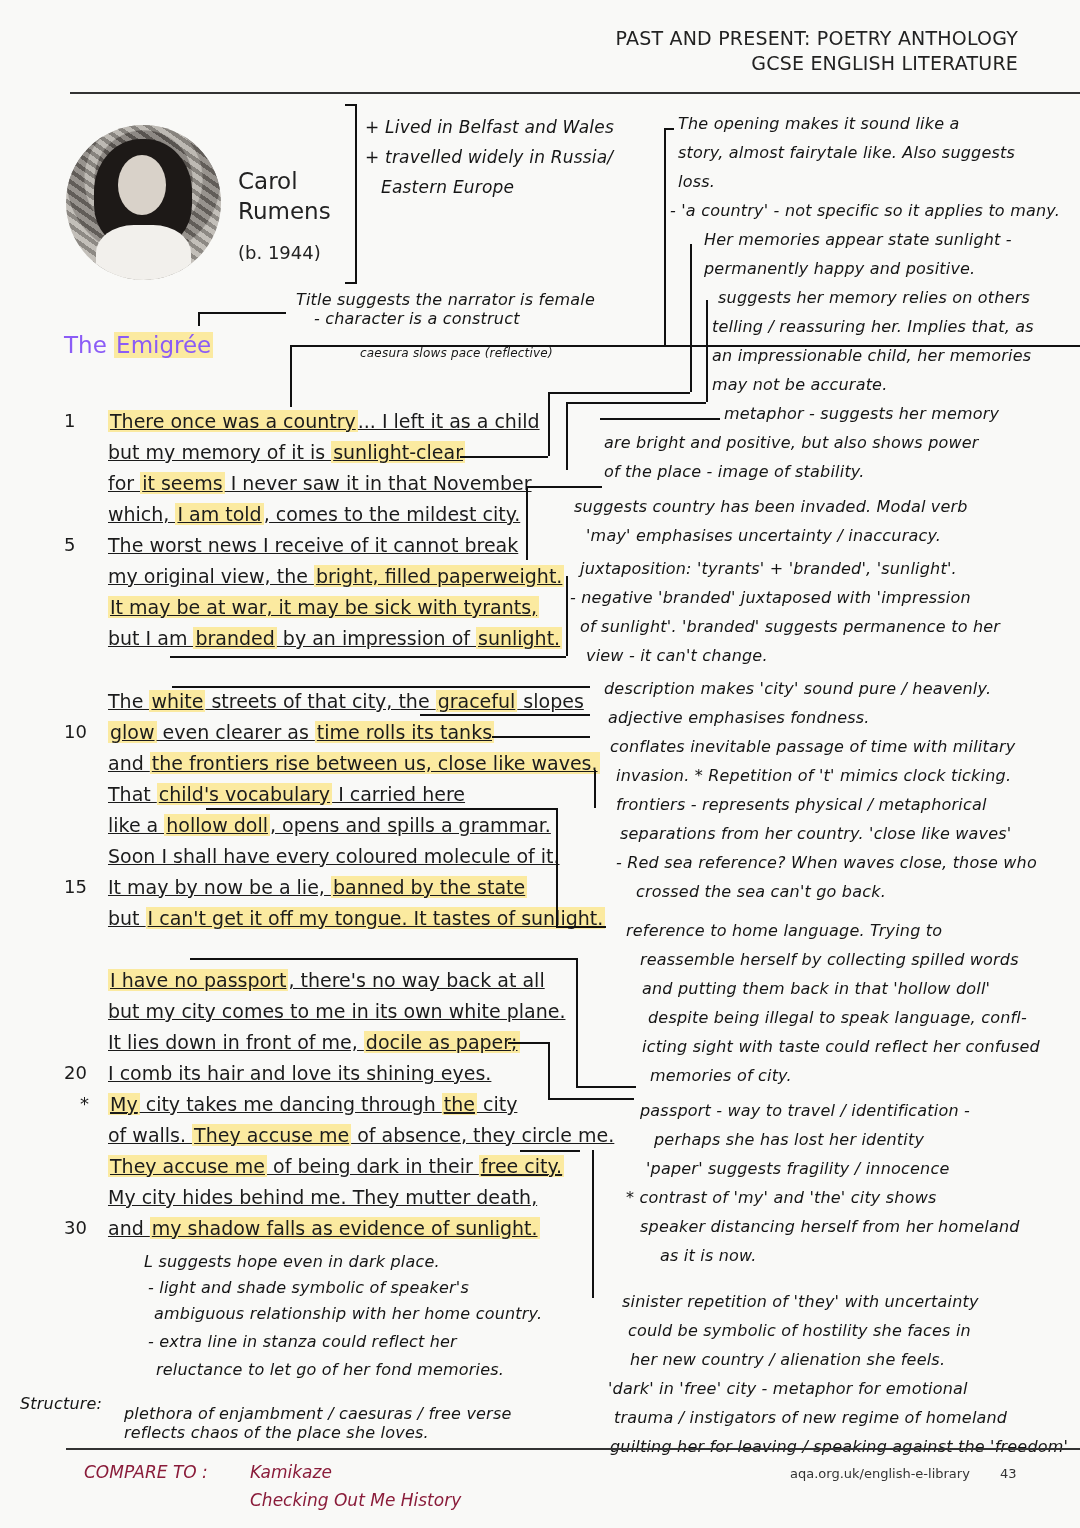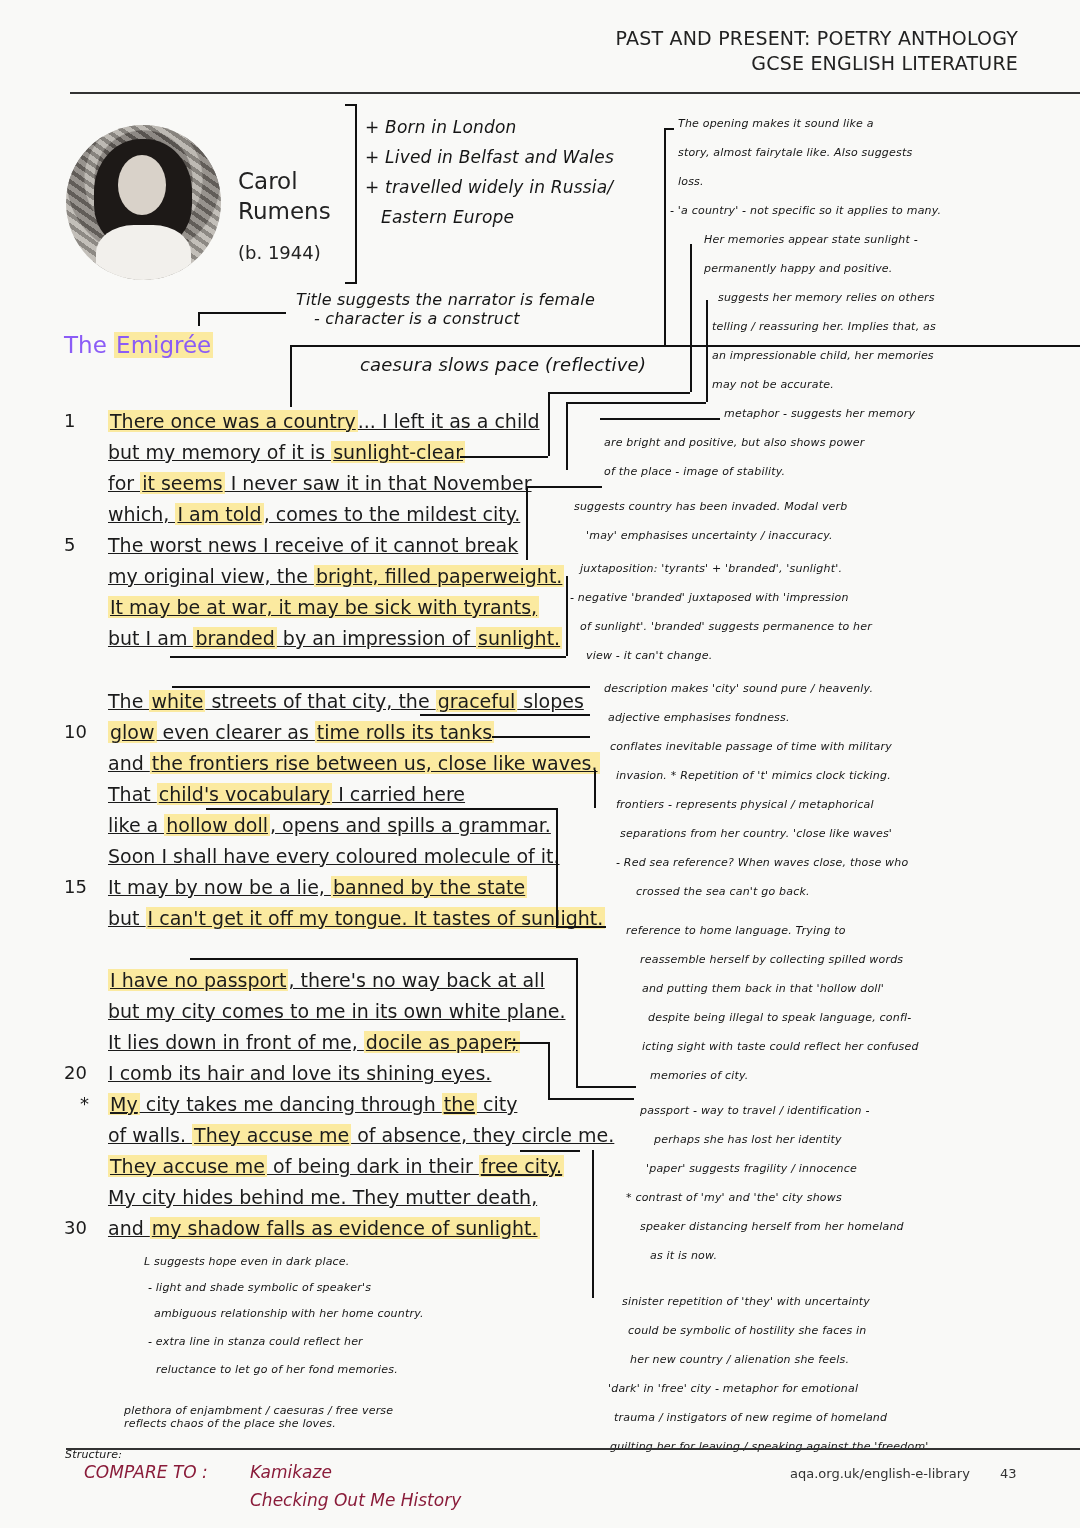--- a/index.html
+++ b/index.html
@@ -17,21 +17,21 @@
     background: radial-gradient(circle at 50% 35%, #e8e4de 0 14%, #2b2523 15% 38%, #c9c6c0 39% 46%, #4a4542 47% 60%, #dcd9d3 61%);
     overflow: hidden;
   }
   .photo .face { position: absolute; left: 52px; top: 30px; width: 48px; height: 60px; border-radius: 50%; background: #d9d2c9; }
   .photo .hair { position: absolute; left: 28px; top: 14px; width: 98px; height: 110px; border-radius: 48% 48% 40% 40%; background: #1d1917; }
   .photo .shirt { position: absolute; left: 30px; top: 100px; width: 95px; height: 70px; border-radius: 40% 40% 0 0; background: #f2f0ec; }
   .photo .bg { position: absolute; inset: 0; background: repeating-linear-gradient(35deg, #6b6762 0 4px, #b8b4ae 4px 9px); opacity: .7; }
   .poet-name { left: 238px; top: 166px; font-size: 23px; line-height: 30px; color: #222; }
   .poet-born { left: 238px; top: 242px; font-size: 18px; color: #222; }
   .bracket-bio { left: 345px; top: 104px; width: 10px; height: 176px; border-right: 2px solid #111; border-top: 2px solid #111; border-bottom: 2px solid #111; }
-  .hand { font-family: "DejaVu Sans", sans-serif; font-size: 11px; color: #151515; letter-spacing: 0.2px; font-style: italic; }
+  .hand { font-family: "DejaVu Sans", sans-serif; font-size: 16px; color: #151515; letter-spacing: 0.2px; font-style: italic; }
   .bio { left: 365px; top: 112px; line-height: 30px; font-size: 17px; }
   .title { left: 64px; top: 332px; font-size: 23px; color: #8b5cf6; }
   .hl { background: #fbeaa0; padding: 0 2px; }
   .poem { left: 64px; font-size: 19px; color: #1b1b1b; }
   .poem .line { position: absolute; left: 0; white-space: nowrap; height: 30px; line-height: 30px; }
   .poem .num { position: absolute; left: 0; width: 30px; font-size: 18px; }
   .poem .txt { position: absolute; left: 44px; text-decoration: underline; }
   .ul { text-decoration: underline; text-decoration-thickness: 2px; }
   .note { position: absolute; white-space: nowrap; line-height: 28.5px; }
   .compare { color: #8a1c3a; font-family: "DejaVu Sans", sans-serif; font-style: italic; font-size: 17px; }
@@ -54,38 +54,37 @@
   <div class="face"></div>
   <div class="shirt"></div>
 </div>
 <div class="abs poet-name">
   <div>Carol</div>
   <div>Rumens</div>
 </div>
 <div class="abs poet-born">(b. 1944)</div>
 <div class="abs bracket-bio"></div>
 <div class="abs hand bio">
-  <div>+ Born in London</div>
   <div>+ Lived in Belfast and Wales</div>
   <div>+ travelled widely in Russia/</div>
   <div style="padding-left:16px;">Eastern Europe</div>
 </div>
 
 <div class="abs title">
   <span>The</span>
   <span class="hl">Emigrée</span>
 </div>
 <div class="abs hand" style="left:296px; top:290px; font-size:16px;">
   <div>Title suggests the narrator is female</div>
   <div style="padding-left:18px;">- character is a construct</div>
 </div>
 <div class="line-h" style="left:198px; top:312px; width:88px;"></div>
 <div class="line-v" style="left:198px; top:312px; height:14px;"></div>
 
-<div class="abs hand" style="left:360px; top:354px; font-size:18px;">caesura slows pace (reflective)</div>
+<div class="abs hand" style="left:360px; top:346px; font-size:12px;">caesura slows pace (reflective)</div>
 <div class="line-h" style="left:290px; top:345px; width:790px;"></div>
 <div class="line-v" style="left:290px; top:345px; height:62px;"></div>
 
 <div class="abs poem" style="top:406px; width:520px; height:250px;">
   <div class="line" style="top:0;">
       <span class="num">1</span>
       <span class="txt"><span class="hl">There once was a country</span><span>... I left it as a child</span></span>
     </div>
   <div class="line" style="top:31px;">
       <span class="txt"><span>but my memory of it is </span><span class="hl">sunlight-clear</span></span>
@@ -235,38 +234,38 @@
   <div class="note" style="left:40px; top:836px;">reassemble herself by collecting spilled words</div>
   <div class="note" style="left:42px; top:865px;">and putting them back in that 'hollow doll'</div>
   <div class="note" style="left:48px; top:894px;">despite being illegal to speak language, confl-</div>
   <div class="note" style="left:42px; top:923px;">icting sight with taste could reflect her confused</div>
   <div class="note" style="left:50px; top:952px;">memories of city.</div>
   <div class="note" style="left:40px; top:987px;">passport - way to travel / identification -</div>
   <div class="note" style="left:54px; top:1016px;">perhaps she has lost her identity</div>
   <div class="note" style="left:46px; top:1045px;">'paper' suggests fragility / innocence</div>
   <div class="note" style="left:26px; top:1074px;">* contrast of 'my' and 'the' city shows</div>
   <div class="note" style="left:40px; top:1103px;">speaker distancing herself from her homeland</div>
-  <div class="note" style="left:50px; top:1132px;">as it is now.</div>
+  <div class="note" style="left:60px; top:1132px;">as it is now.</div>
   <div class="note" style="left:22px; top:1178px;">sinister repetition of 'they' with uncertainty</div>
   <div class="note" style="left:28px; top:1207px;">could be symbolic of hostility she faces in</div>
   <div class="note" style="left:30px; top:1236px;">her new country / alienation she feels.</div>
   <div class="note" style="left:8px; top:1265px;">'dark' in 'free' city - metaphor for emotional</div>
   <div class="note" style="left:14px; top:1294px;">trauma / instigators of new regime of homeland</div>
   <div class="note" style="left:10px; top:1323px;">guilting her for leaving / speaking against the 'freedom'</div>
 </div>
 
 <div class="abs hand" style="left:140px; top:1248px; width:460px; height:140px;">
   <div class="note" style="left:4px; top:0;">L suggests hope even in dark place.</div>
   <div class="note" style="left:8px; top:26px;">- light and shade symbolic of speaker's</div>
   <div class="note" style="left:14px; top:52px;">ambiguous relationship with her home country.</div>
   <div class="note" style="left:8px; top:80px;">- extra line in stanza could reflect her</div>
   <div class="note" style="left:16px; top:108px;">reluctance to let go of her fond memories.</div>
 </div>
 
-<div class="abs hand" style="left:20px; top:1448px;margin-left:45px;">Structure:</div>
+<div class="abs hand" style="left:20px; top:1394px;">Structure:</div>
 <div class="abs hand" style="left:124px; top:1404px;">
   <div>plethora of enjambment / caesuras / free verse</div>
   <div>reflects chaos of the place she loves.</div>
 </div>
 <div class="abs rule" style="left:66px; top:1448px; width:1014px;"></div>
 
 <div class="abs compare" style="left:84px; top:1462px;">COMPARE TO :</div>
 <div class="abs compare" style="left:250px; top:1462px;">Kamikaze</div>
 <div class="abs compare" style="left:250px; top:1490px;">Checking Out Me History</div>
 

